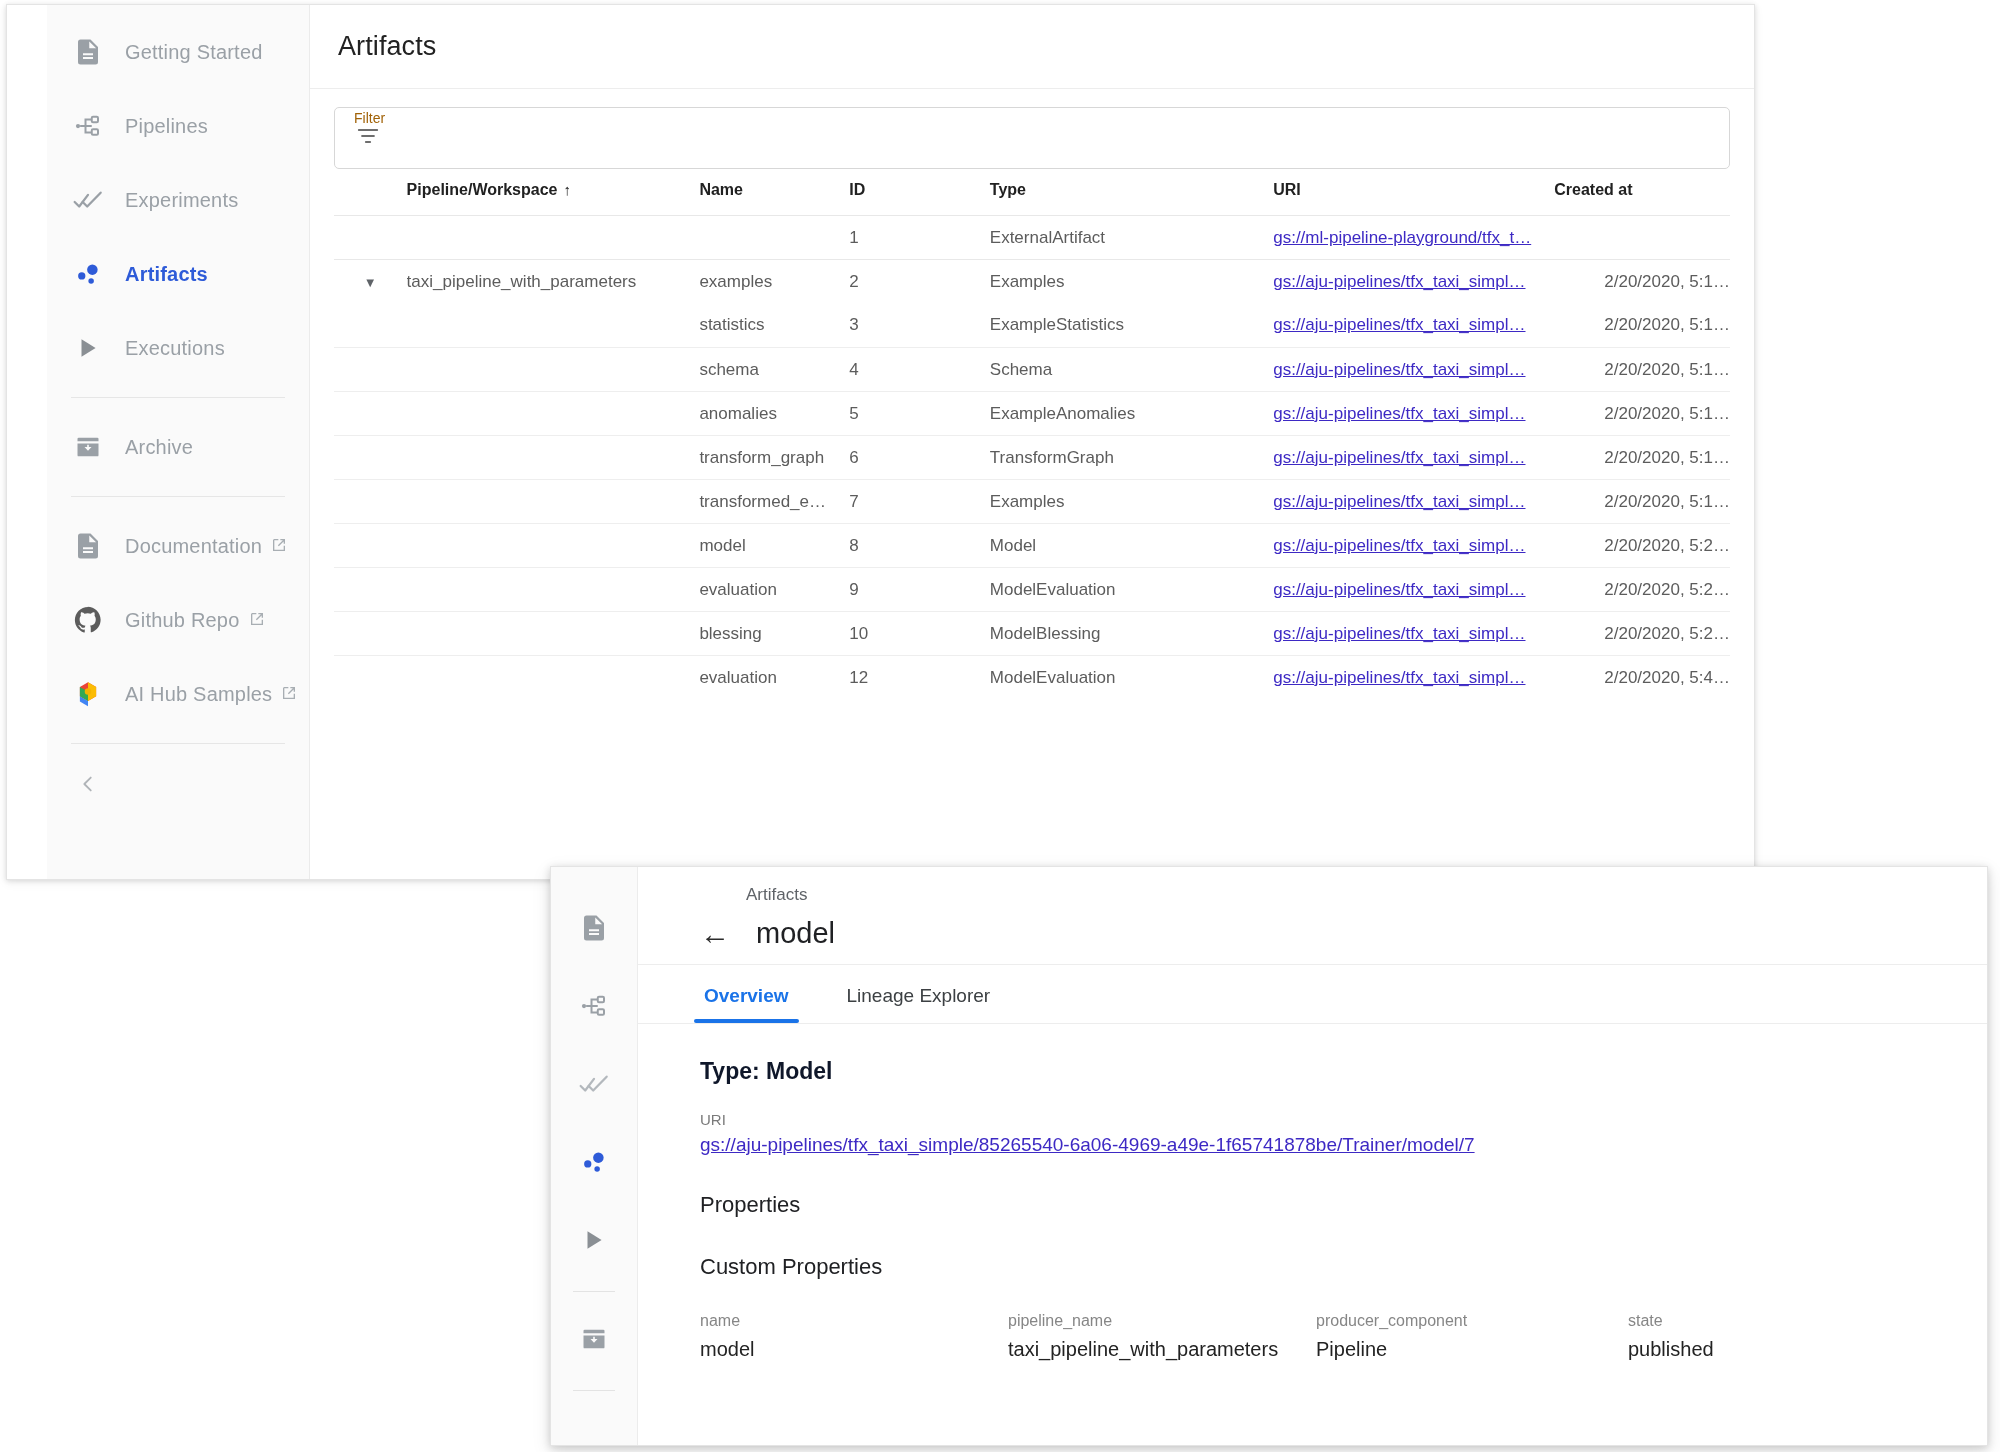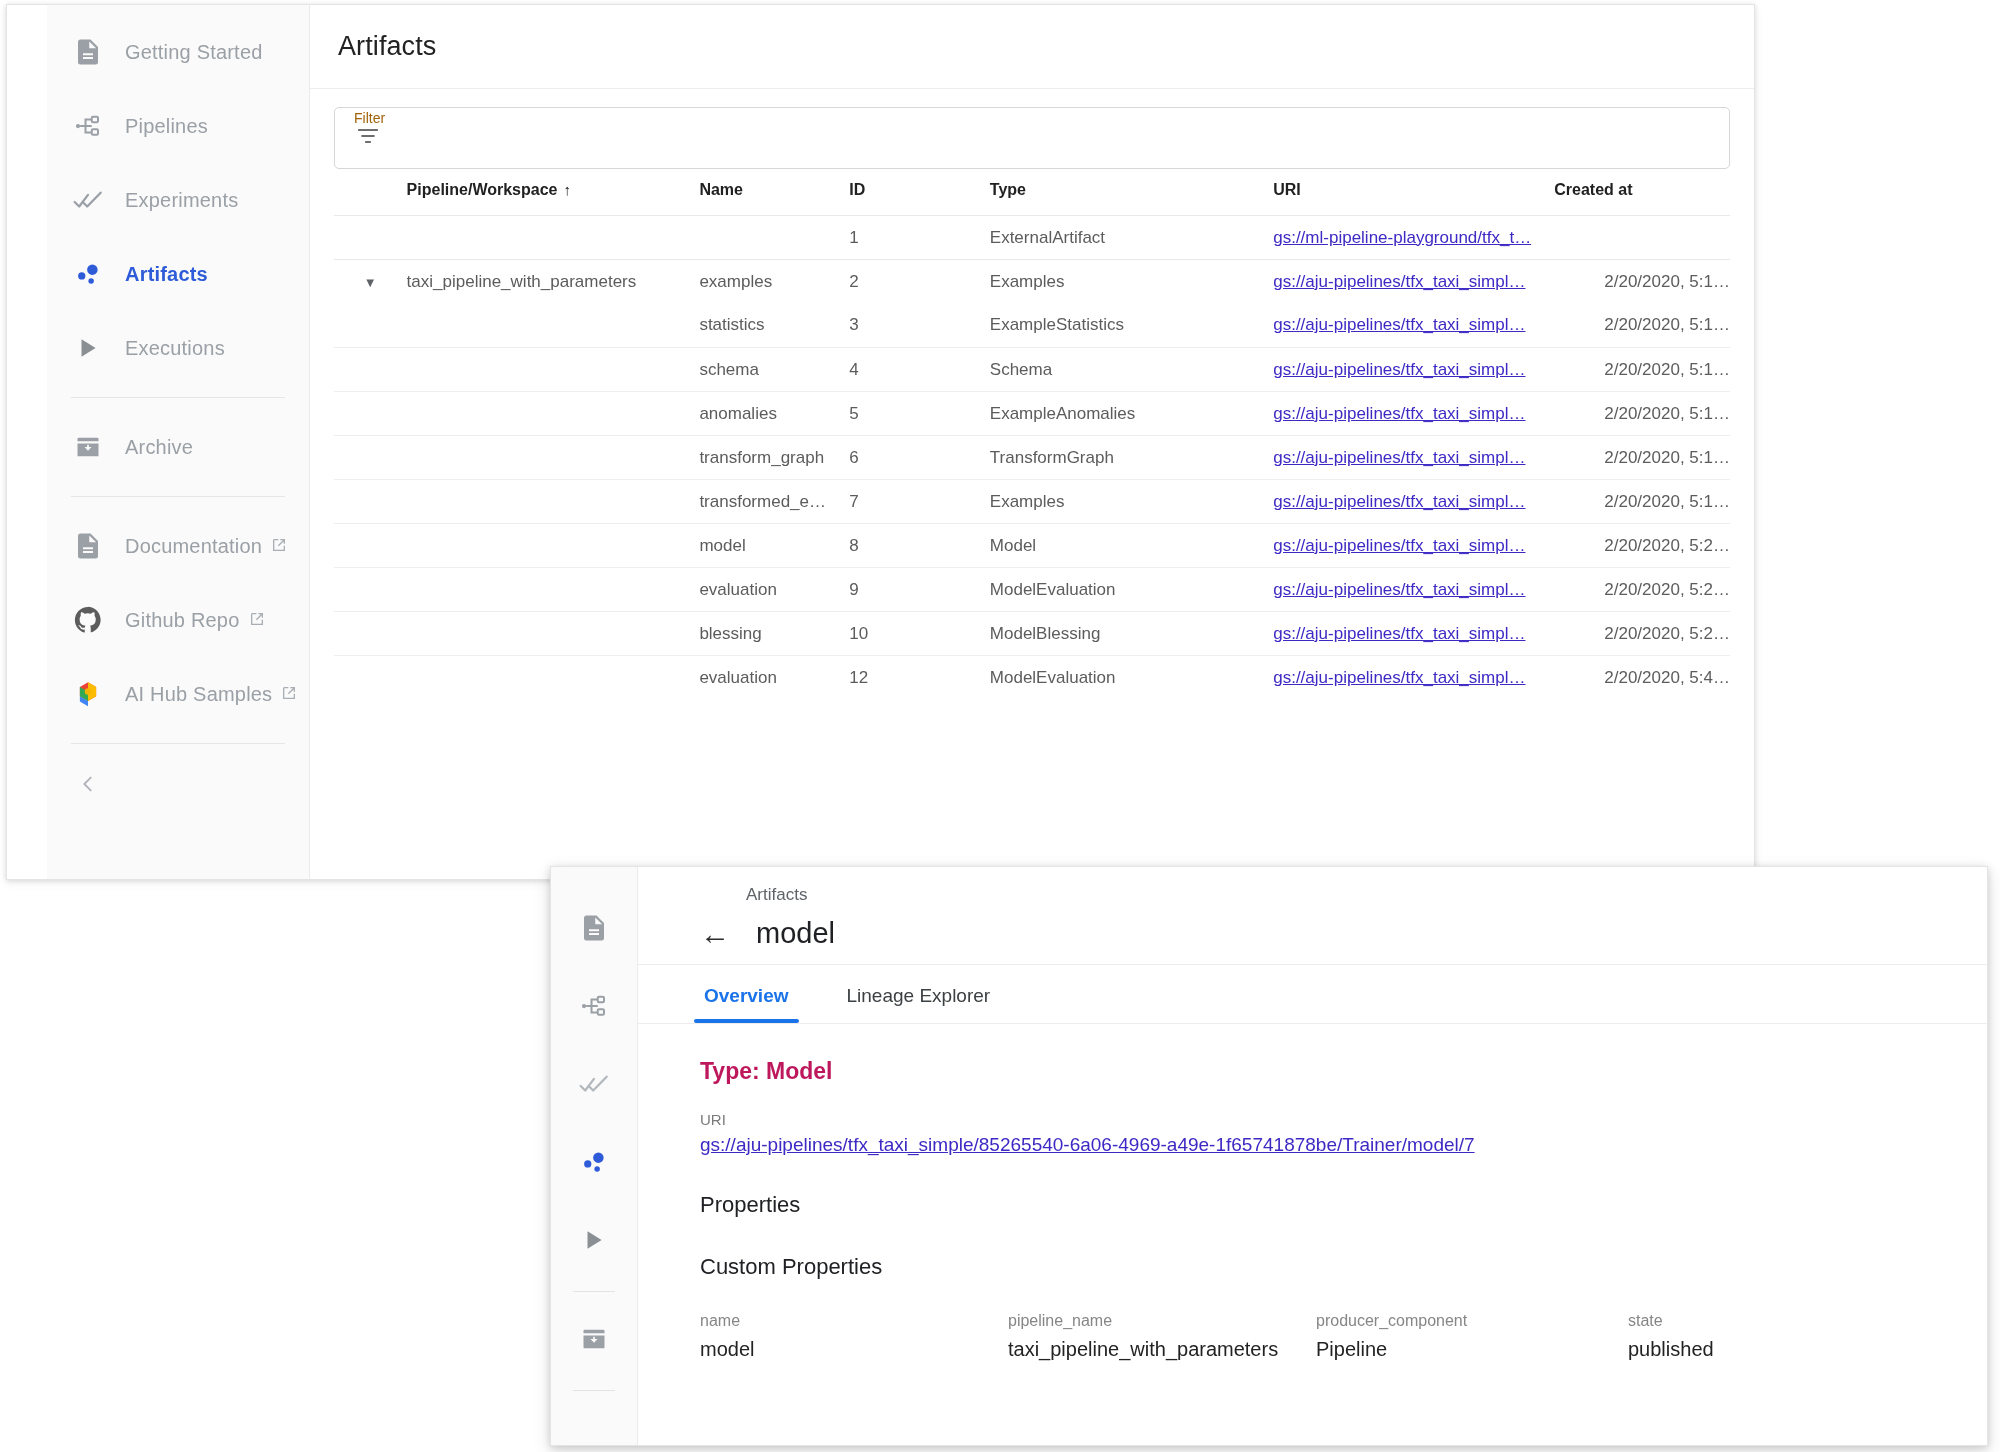--- a/index.html
+++ b/index.html
@@ -161,21 +161,21 @@
     font-size: 19px; color: #3c4043; padding: 20px 4px 16px 4px;
     margin-right: 50px; cursor: pointer; position: relative;
   }
   .tab.active { color: #1a73e8; font-weight: bold; }
   .tab.active::after {
     content:""; position:absolute; left:-6px; right:-6px; bottom:0;
     height: 4px; background: #1a73e8; border-radius: 2px;
   }
 
   .detail-content { padding: 34px 62px 0 62px; }
-  .type-head { font-size: 23px; font-weight: bold; color: #be185d; }
+  .type-head { font-size: 23px; font-weight: bold; color: #0f172a; }
   .uri-label { font-size: 15px; color: #7a7a7a; margin-top: 26px; }
   .uri-full {
     display: inline-block; margin-top: 6px;
     font-size: 19px; color: #3d29c4; text-decoration: underline; cursor: pointer;
   }
   .sec-head { font-size: 22px; font-weight: normal; color: #202124; margin-top: 36px; }
   .props-grid { display: flex; margin-top: 32px; }
   .prop { flex: 0 0 auto; }
   .prop-k { font-size: 16px; color: #868686; }
   .prop-v { font-size: 20px; color: #232323; margin-top: 8px; }

